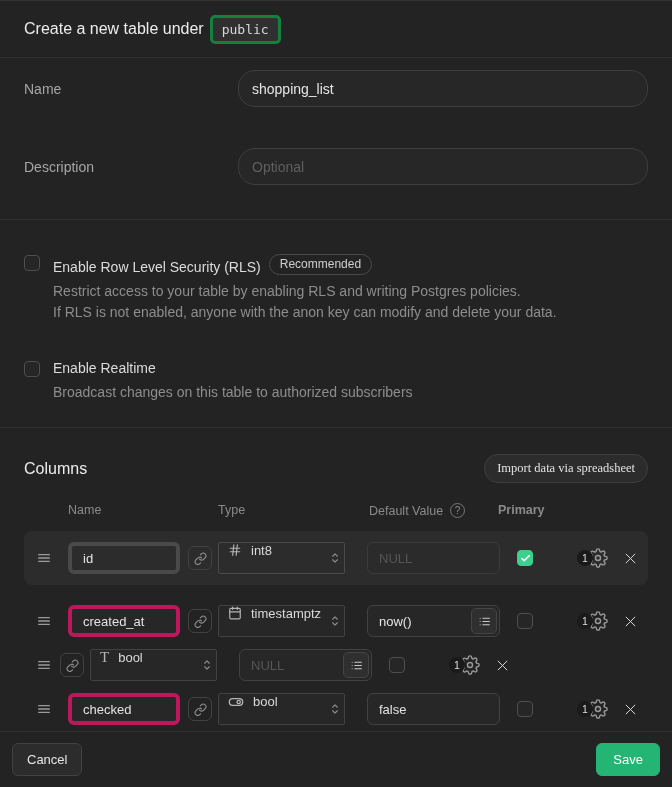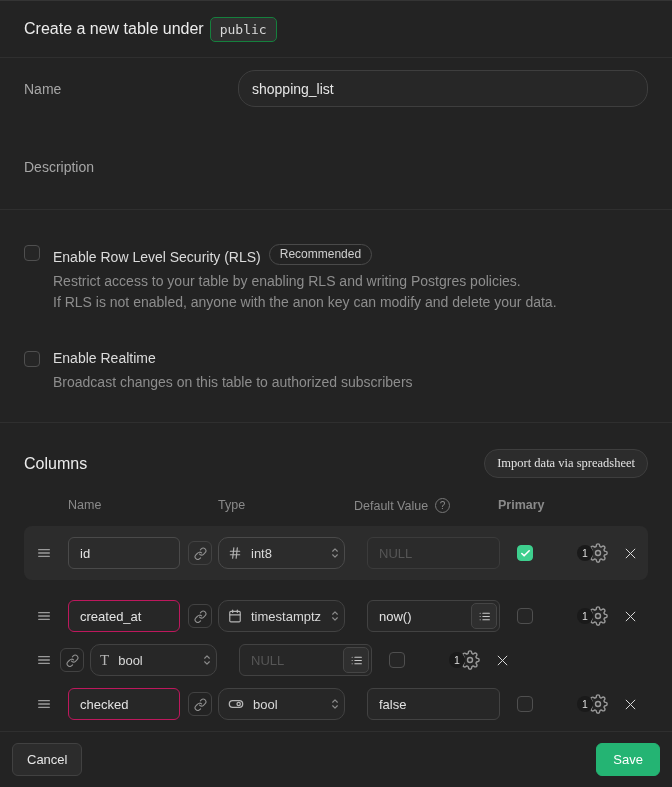--- a/index.html
+++ b/index.html
@@ -10,21 +10,21 @@
     width:672px; height:787px; background:#232323; color:#e6e6e6;
     border-top:1px solid #343434; display:flex; flex-direction:column;
     overflow:hidden; margin:0 auto;
   }
 
   
   .hdr{ height:57px; flex:0 0 auto; display:flex; align-items:center; gap:6px;
         padding:0 24px; border-bottom:1px solid #2f2f2f; }
   .hdr-title{ font-size:16px; color:#ececec; }
   .badge-mono{ font-family:"DejaVu Sans Mono","Liberation Mono",monospace;
-        font-size:13px; color:#d8d8d8; background:#303030; border:1px solid #15803d;
+        font-size:13px; color:#d8d8d8; background:#303030; border:3px solid #15803d;
         border-radius:5px; padding:4px 9px; }
 
   
   .sec-form{ padding:12px 24px 34px; border-bottom:1px solid #2f2f2f; }
   .field{ display:flex; align-items:flex-start; }
   .field + .field{ margin-top:41px; }
   .field-label{ width:214px; padding-top:11px; font-size:14px; color:#a6a6a6; }
   .text-input{ width:410px; height:37px; background:#272727; border:1px solid #3e3e3e;
         border-radius:17px; padding:0 13px; font-size:14px; color:#e6e6e6;
         font-family:inherit; outline:none; }
@@ -45,45 +45,45 @@
   
   .sec-cols{ padding:26px 0 0; flex:1 1 auto; }
   .cols-head{ display:flex; align-items:center; justify-content:space-between; padding:0 24px; }
   .cols-title{ font-size:16px; color:#ececec; font-weight:400; }
   .btn-secondary{ background:#2c2c2c; border:1px solid #3e3e3e; border-radius:14px;
         color:#e2e2e2; font-size:12.5px; padding:6px 12px; font-family:Liberation Serif, serif; cursor:pointer; }
 
   .thead{ position:relative; height:16px; margin-top:20px; font-size:12.5px; color:#8a8a8a; }
   .th{ position:absolute; top:0; }
   .th-name{ left:68px; } .th-type{ left:218px; }
-  .th-default{ left:354px; display:flex; align-items:center; gap:7px; }
+  .th-default{ left:369px; display:flex; align-items:center; gap:7px; }
   .th-primary{ left:498px;font-weight:bold; }
   .q-icon{ width:15px; height:15px; border:1px solid #777; border-radius:50%;
         display:inline-flex; align-items:center; justify-content:center;
         font-size:10px; color:#8a8a8a; }
 
   .rows{ margin-top:12px; }
   .col-row{ height:44px; display:flex; align-items:center; padding-left:36px; }
   .col-row.highlight{ height:54px; margin:0 24px 14px; padding-left:12px;
         background:#2c2c2c; border-radius:8px; }
 
   .drag{ width:16px; flex:0 0 auto; color:#9a9a9a; cursor:grab; display:flex; }
   .mini-input{ margin-left:16px; width:112px; height:32px; background:#272727;
-        border:1px solid #be185d; border-radius:6px; padding:0 11px; font-size:13px;
+        border:4px solid #be185d; border-radius:6px; padding:0 11px; font-size:13px;
         color:#e3e3e3; font-family:inherit; outline:none; flex:0 0 auto; }
   .mini-input::placeholder{ color:#5a5a5a; }
   .highlight .mini-input{ background:#2c2c2c; border-color:#4a4a4a; }
 
   .icon-btn{ margin-left:8px; width:24px; height:24px; flex:0 0 auto; background:transparent;
         border:1px solid #424242; border-radius:6px; display:flex; align-items:center;
         justify-content:center; color:#909090; cursor:pointer; }
 
   .type-select{ margin-left:6px; width:127px; height:32px; flex:0 0 auto; position:relative;
-        background:#272727; border:1px solid #424242; border-radius:10px; display:flex;
-        align-items:center; gap:9px; padding:0 18px 0 9px; cursor:pointer; overflow:hidden; }
+        background:#272727; border:1px solid #424242; border-radius:2px; display:flex;
+        gap:9px; padding:0 18px 0 9px; cursor:pointer; overflow:hidden; }
   .highlight .type-select{ background:#2c2c2c; border-color:#4a4a4a; }
   .type-ic{ color:#b5b5b5; display:flex; flex:0 0 auto; }
   .type-ic-txt{ font-family:"Liberation Serif","DejaVu Serif",serif; font-size:15px; line-height:1; }
   .type-label{ font-size:13px; color:#d9d9d9; white-space:nowrap; }
   .chev{ position:absolute; right:2px; top:50%; transform:translateY(-50%); color:#8a8a8a; display:flex; }
 
   .def-wrap{ margin-left:22px; width:133px; height:32px; flex:0 0 auto; position:relative; }
   .def-input{ width:100%; height:100%; background:#272727; border:1px solid #424242;
         border-radius:6px; padding:0 11px; font-size:13px; color:#e3e3e3;
         font-family:inherit; outline:none; }
@@ -125,20 +125,21 @@
     <span class="badge-mono">public</span>
   </div>
 
   <div class="sec-form">
     <div class="field">
       <div class="field-label">Name</div>
       <input class="text-input" type="text" value="shopping_list" style="">
     </div>
     <div class="field">
       <div class="field-label">Description</div>
+      <input class="text-input" type="text" placeholder="Optional" style="">
     </div>
   </div>
 
   <div class="sec-toggles">
     <div class="toggle-item">
       <div class="cbx"></div>
       <div>
         <div class="toggle-title-row">
           <span class="toggle-label">Enable Row Level Security (RLS)</span>
           <span class="pill">Recommended</span>

